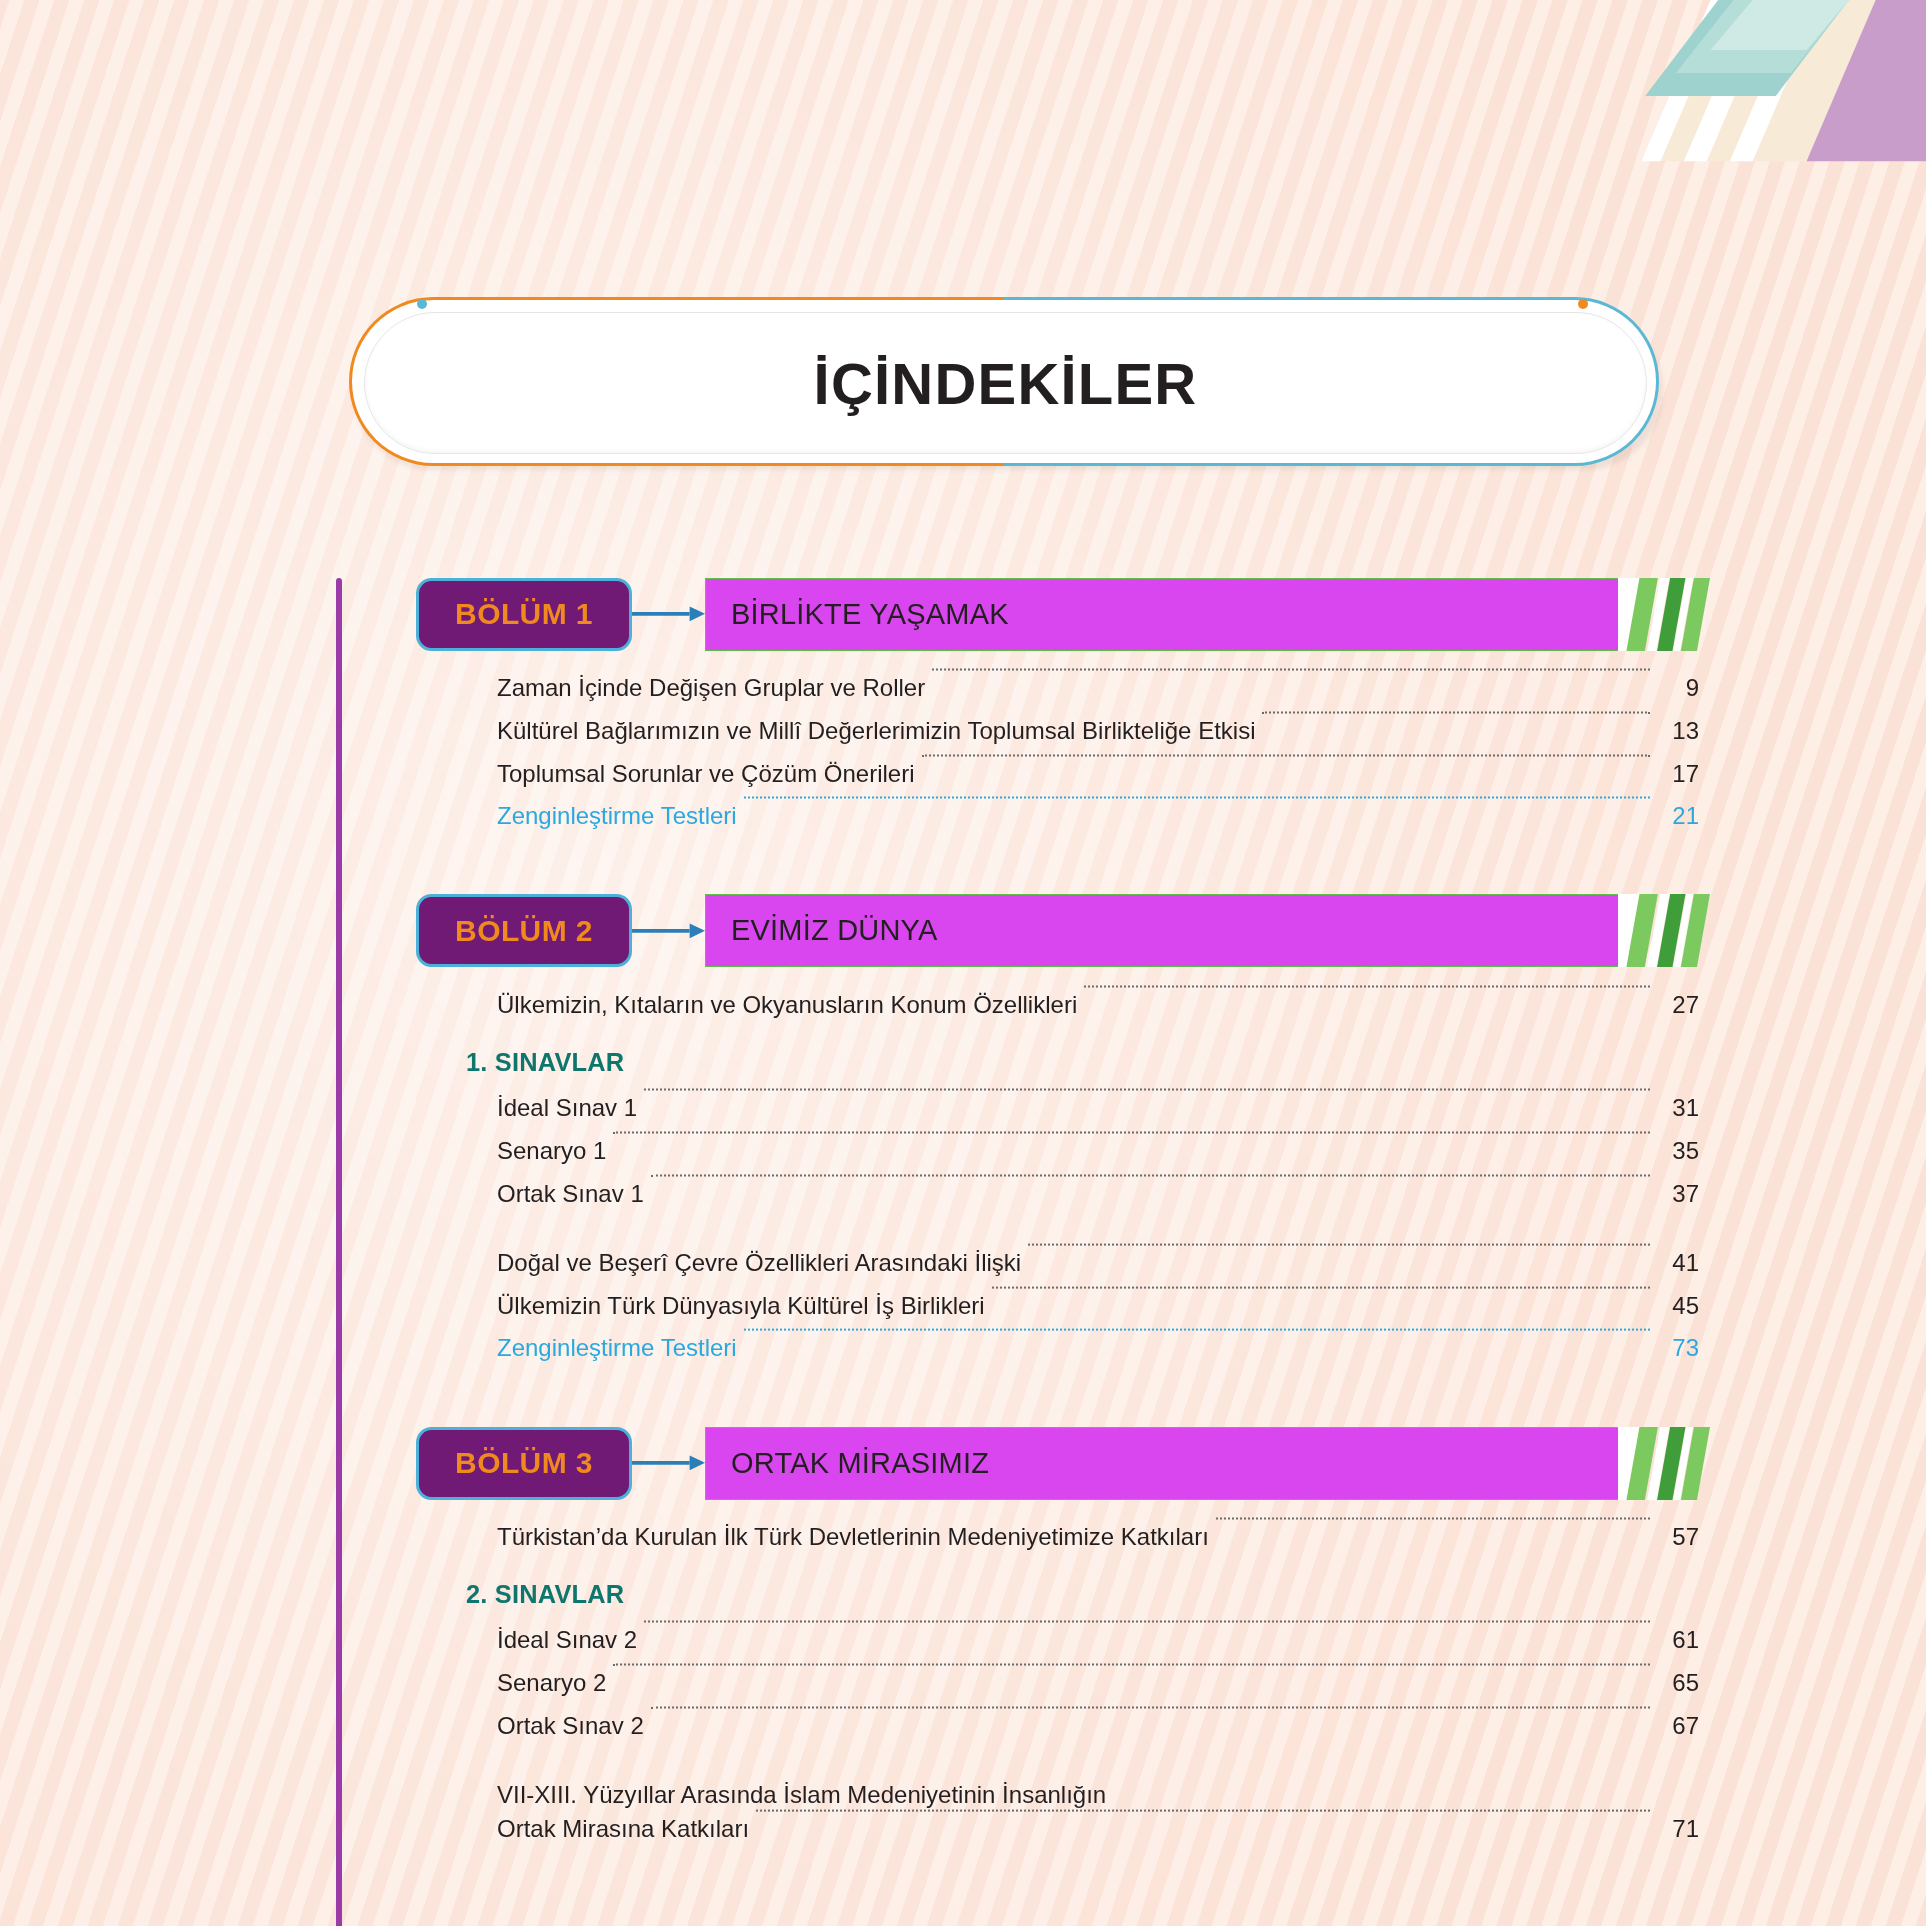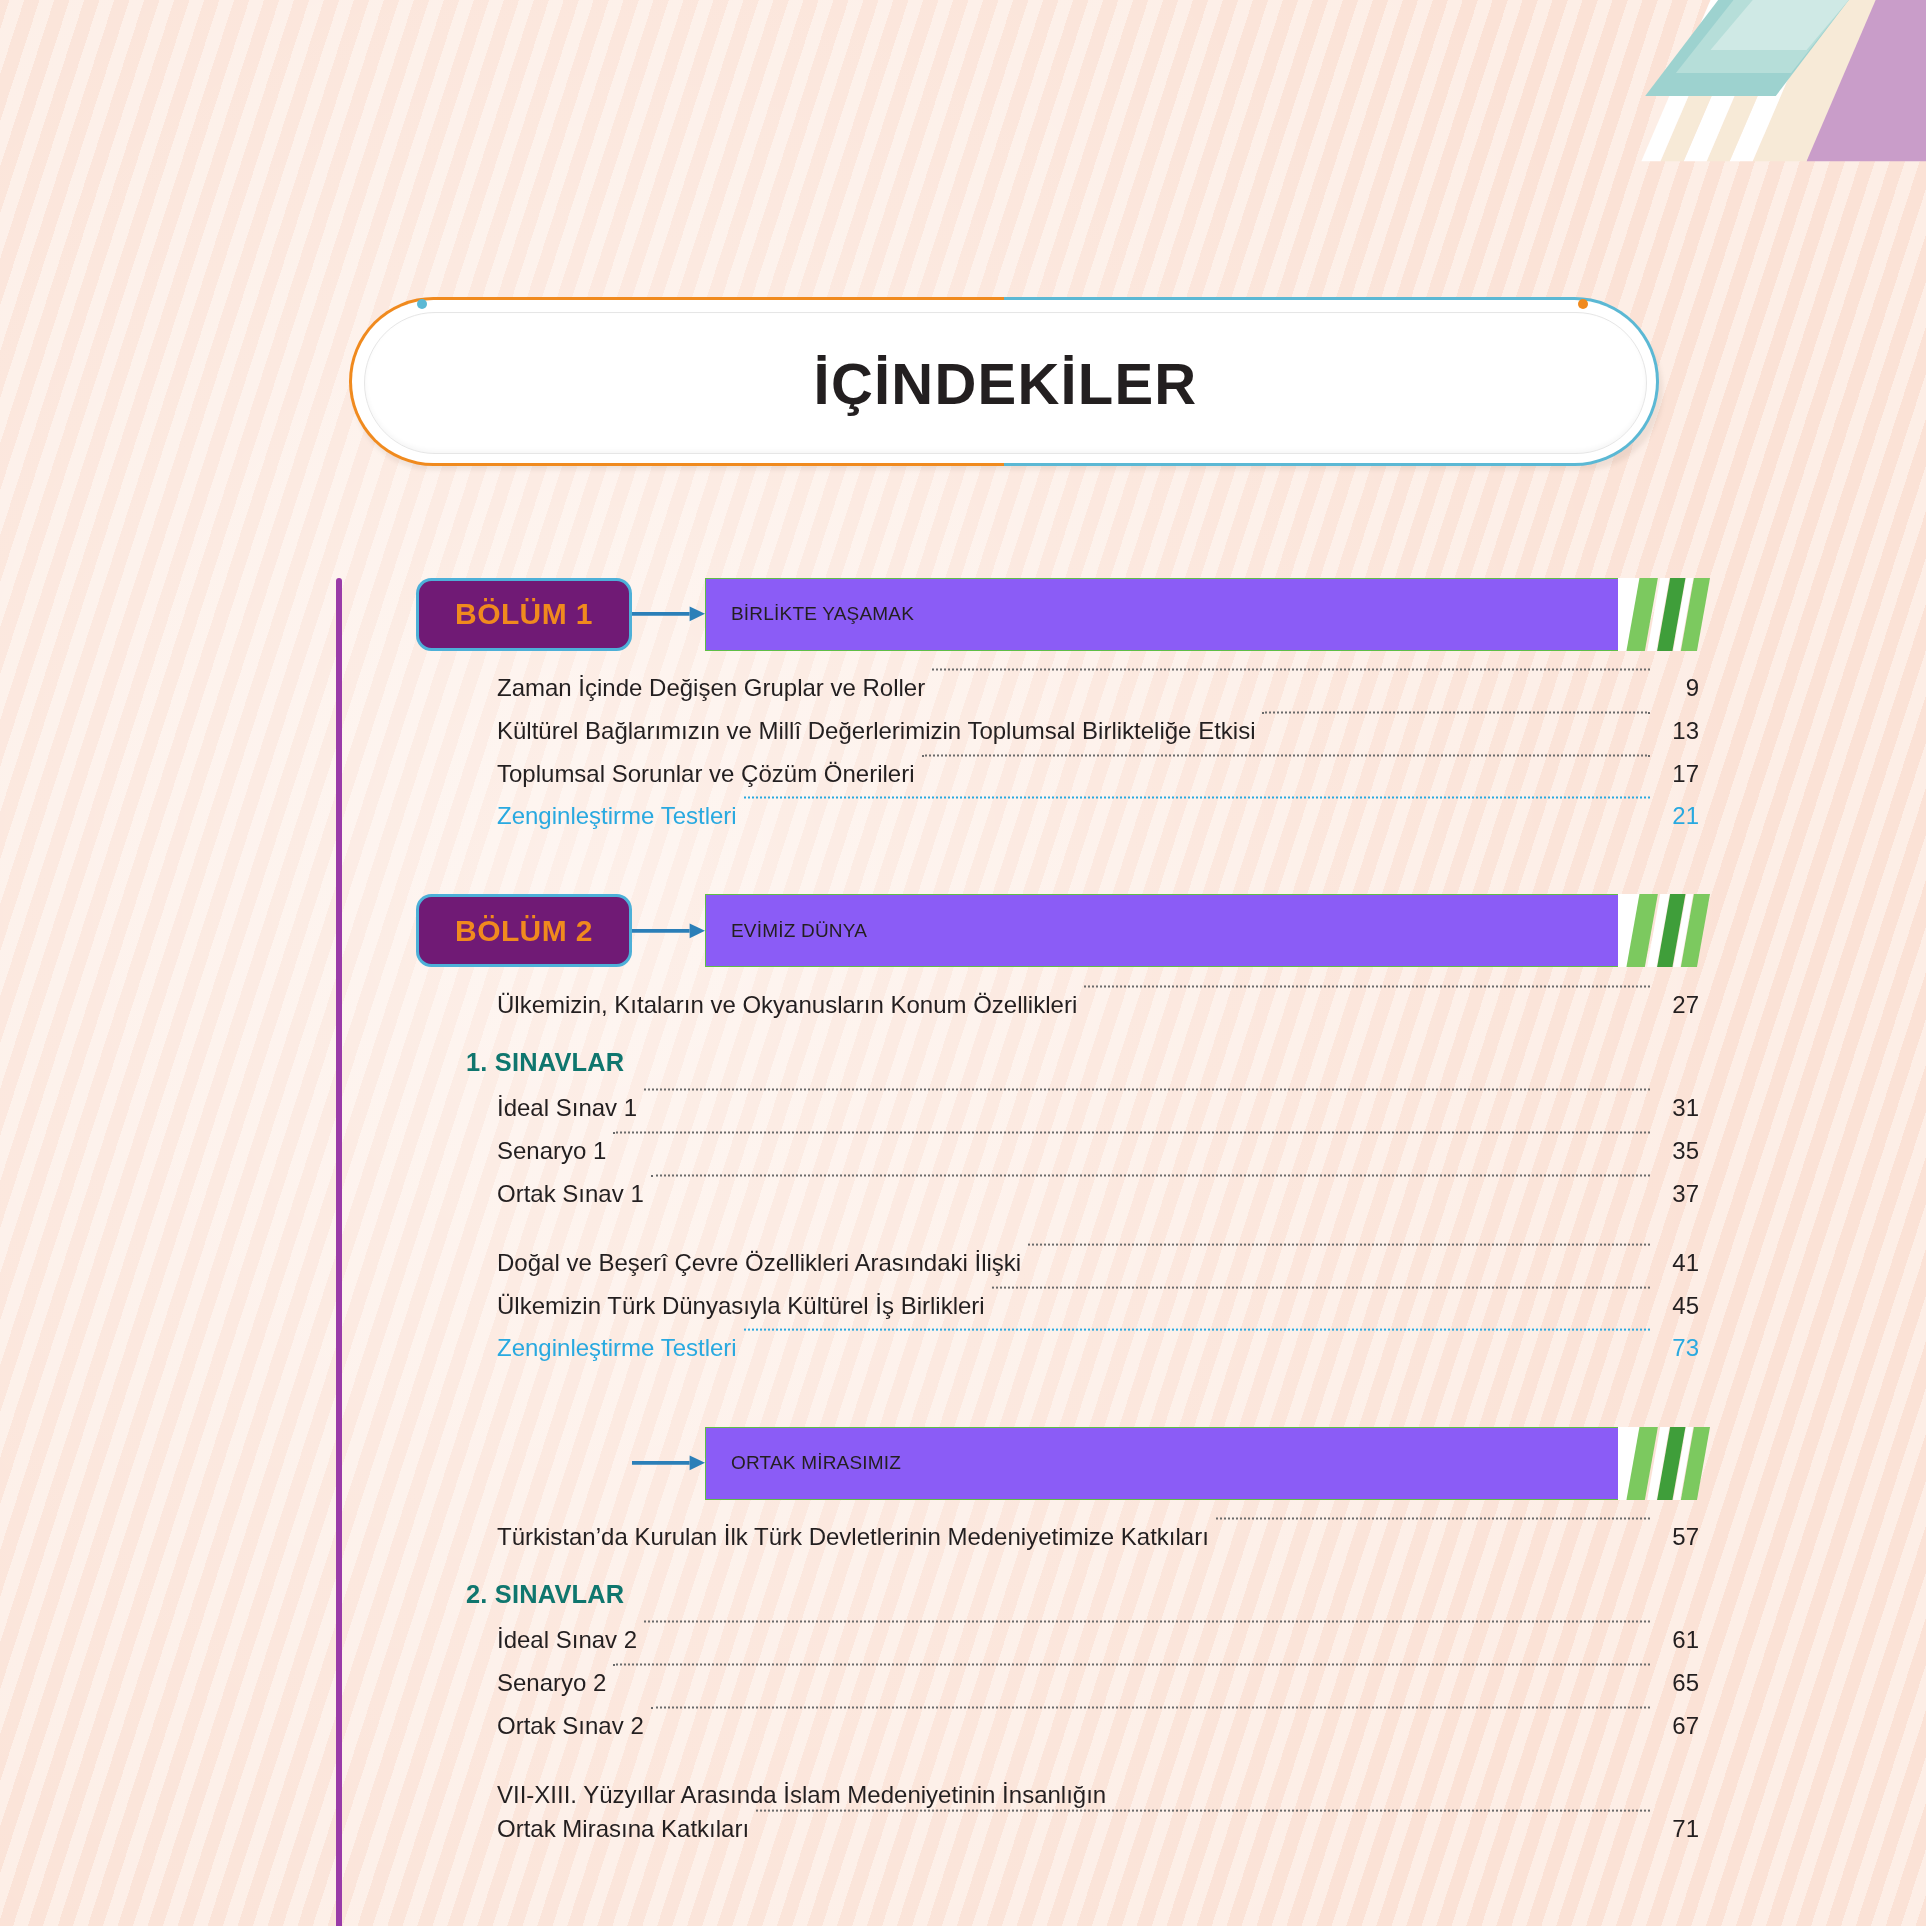--- a/index.html
+++ b/index.html
@@ -164,25 +164,25 @@
   }
   .chapter-arrow svg { display: block; }
   .chapter-bar {
     position: absolute;
     left: 289px;
     top: 7.7px;
     width: 932px;
     height: 73px;
     box-sizing: border-box;
     border: 1.9px solid #5fbe46;
-    background: #8b5cf6;
+    background: #d946ef;
     display: flex;
     align-items: center;
     padding-left: 25px;
-    font-size: 19px;
+    font-size: 29px;
     color: #231f20;
     letter-spacing: 0.2px;
   }
   .chapter-stripes {
     position: absolute;
     left: 1202px;
     top: 7.7px;
     width: 92px;
     height: 73px;
     overflow: hidden;
@@ -380,20 +380,21 @@
       <div class="entry enrich">
         <span class="label">Zenginleştirme Testleri</span>
         <span class="leader"></span>
         <span class="page">73</span>
       </div>
     </div>
 
     <div class="spacer-110"></div>
 
     <div class="chapter">
+      <div class="chapter-badge">BÖLÜM 3</div>
       <div class="chapter-arrow">
         <svg width="73" height="17.7" viewBox="0 0 190 46" xmlns="http://www.w3.org/2000/svg">
           <line x1="0" y1="23" x2="150" y2="23" stroke="#2b7fb8" stroke-width="10"></line>
           <polygon points="150,4 190,23 150,42" fill="#2b7fb8"></polygon>
         </svg>
       </div>
       <div class="chapter-bar">ORTAK MİRASIMIZ</div>
       <div class="chapter-stripes">
         <svg width="92" height="73" viewBox="0 0 240 190" xmlns="http://www.w3.org/2000/svg">
           <polygon points="0,0 60,0 60,190 0,190" fill="#ffffff"></polygon>

